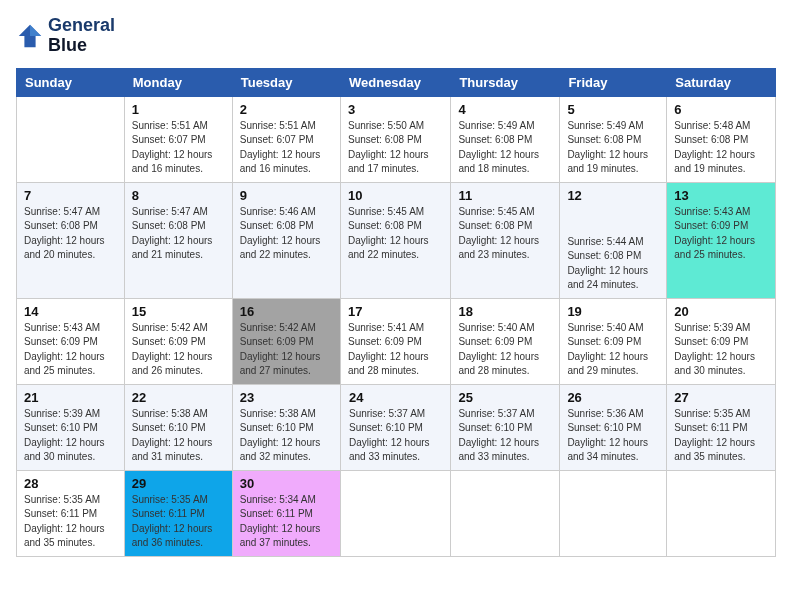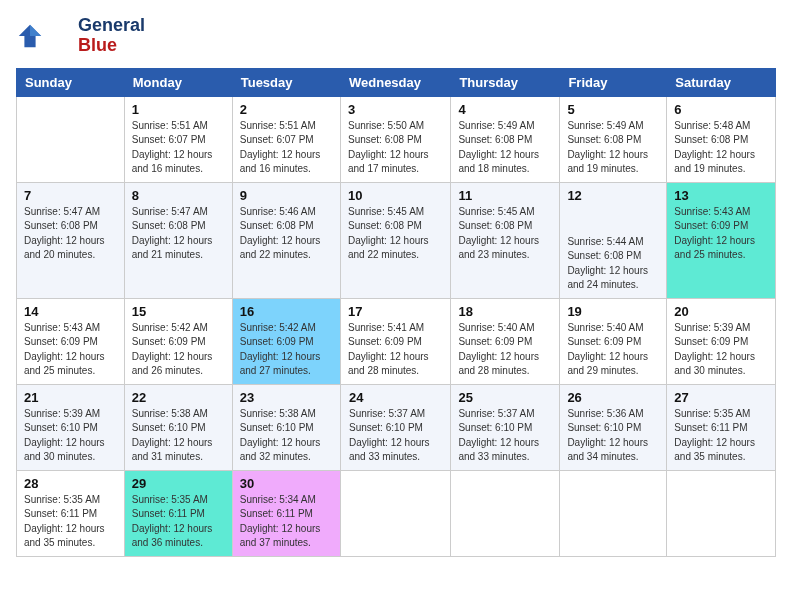--- a/index.html
+++ b/index.html
@@ -19,23 +19,22 @@
     .logo {
       display: flex;
       align-items: center;
       gap: 4px;
     }
     .logo-text {
       font-size: 18px;
       font-weight: bold;
       color: #1a3a6b;
       line-height: 1.1;
-      margin-left: 30px;
-    }
-    .logo-text span { color: #b91c1c; }
+    }
+    .logo-text span { color: #0f172a; }
     .logo-icon {
       width: 28px;
       height: 28px;
     }
     .title-block { text-align: right; }
     .month-title {
       font-size: 36px;
       font-weight: bold;
       color: #1a3a6b;
       line-height: 1.1;
@@ -219,21 +218,21 @@
 Daylight: 12 hours
 and 25 minutes.</div>
         </td>
         <td style="background: rgb(255, 255, 255);">
           <span class="day-num">15</span>
           <div class="day-info" style="white-space: pre-line;">Sunrise: 5:42 AM
 Sunset: 6:09 PM
 Daylight: 12 hours
 and 26 minutes.</div>
         </td>
-        <td style="background: #7dd3fc;">
+        <td style="background: #a3a3a3;">
           <span class="day-num">16</span>
           <div class="day-info" style="white-space: pre-line;">Sunrise: 5:42 AM
 Sunset: 6:09 PM
 Daylight: 12 hours
 and 27 minutes.</div>
         </td>
         <td style="background: rgb(255, 255, 255);">
           <span class="day-num">17</span>
           <div class="day-info" style="white-space: pre-line;">Sunrise: 5:41 AM
 Sunset: 6:09 PM
@@ -314,21 +313,21 @@
         </td>
       </tr>
       <tr>
         <td style="background: rgb(255, 255, 255);">
           <span class="day-num">28</span>
           <div class="day-info" style="white-space: pre-line;">Sunrise: 5:35 AM
 Sunset: 6:11 PM
 Daylight: 12 hours
 and 35 minutes.</div>
         </td>
-        <td style="background: #5eead4; margin-top: 37px;">
+        <td style="background: #0ea5e9; margin-top: 37px;">
           <span class="day-num">29</span>
           <div class="day-info" style="white-space: pre-line;">Sunrise: 5:35 AM
 Sunset: 6:11 PM
 Daylight: 12 hours
 and 36 minutes.</div>
         </td>
         <td style="background: #f0abfc;">
           <span class="day-num">30</span>
           <div class="day-info" style="white-space: pre-line;">Sunrise: 5:34 AM
 Sunset: 6:11 PM

